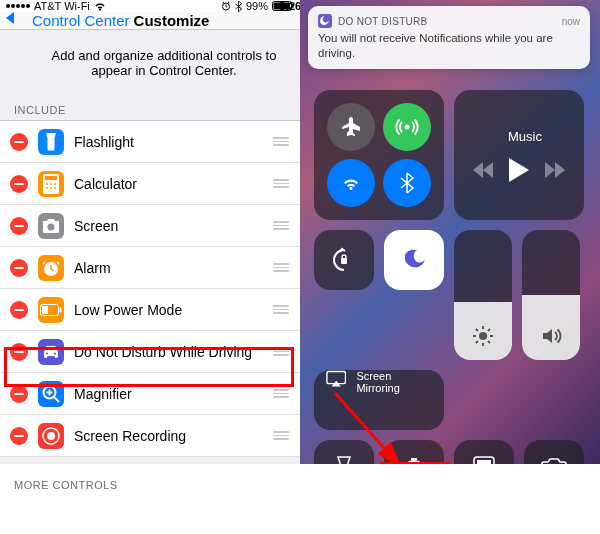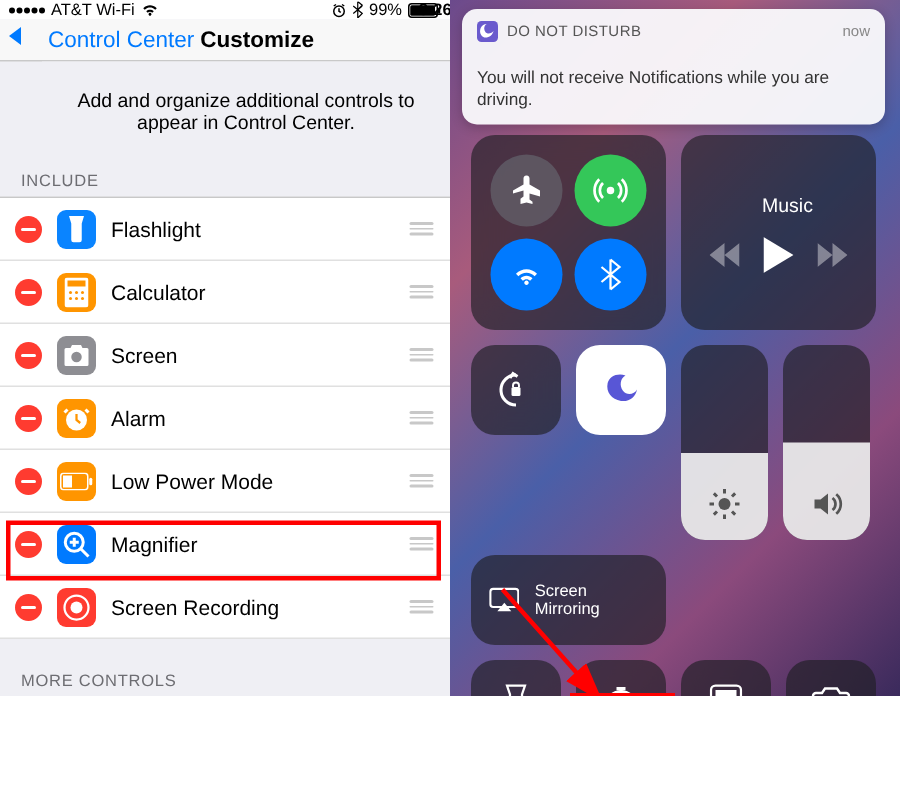--- a/index.html
+++ b/index.html
@@ -29,37 +29,37 @@
   .drag-handle { width:18px; display:flex; flex-direction:column; gap:2px; align-items:center;}
   .drag-handle span{width:16px;height:1.5px;background:#c8c8c8;border-radius:1px;}
   .highlight-box { position:absolute; border:3px solid #ff0000; pointer-events:none; }
   
   .blur-bg { position:absolute; inset:0; background: linear-gradient(135deg,#6b4a8c 0%,#a85b7c 25%,#4a5fa8 50%,#8b4a7c 75%,#3a2a5c 100%); }
   .notif-banner { position:absolute; top:6px; left:8px; right:10px; background:rgba(250,250,252,0.95); border-radius:10px; padding:8px 10px; font-size:11px; box-shadow:0 2px 8px rgba(0,0,0,0.2);}
   .notif-head { display:flex; align-items:center; gap:6px;}
   .notif-icon { width:14px;height:14px;border-radius:3px;background:#6a5acd;display:flex;align-items:center;justify-content:center;}
   .notif-name { color:#555; text-transform:uppercase; letter-spacing:0.3px; font-size:10px; flex:1;}
   .notif-time { color:#888; font-size:10px;}
-  .notif-body { color:#333; margin-top:17px; font-size:11.5px; line-height:1.3;}
+  .notif-body { color:#333; margin-top:3px; font-size:11.5px; line-height:1.3;}
   .cc-grid { position:absolute; top:90px; left:14px; right:14px; }
   .cc-row { display:flex; gap:10px; margin-bottom:10px;}
   .tile { background:rgba(30,30,35,0.65); border-radius:16px; display:flex;align-items:center;justify-content:center; backdrop-filter:blur(10px);}
   .tile-2x2 { width:130px; height:130px; flex-direction:row; flex-wrap:wrap; padding:8px; gap:8px; align-content:center; justify-content:center;}
   .tile-1x1 { width:60px; height:60px;}
   .round-btn { width:48px;height:48px;border-radius:50%;display:flex;align-items:center;justify-content:center;}
   .bg-dark { background:rgba(100,100,110,0.7);}
   .bg-green { background:#34c759;}
   .bg-blue { background:#007aff;}
   .bg-white { background:#fff;}
   .music-tile { width:130px;height:130px;border-radius:16px;background:rgba(30,30,35,0.65);display:flex;flex-direction:column;align-items:center;justify-content:center;color:#fff;gap:14px;}
   .media-ctrls { display:flex; gap:16px; align-items:center;}
   .slider-tile { width:58px; height:130px; border-radius:16px; background:rgba(30,30,35,0.65); display:flex; flex-direction:column; justify-content:flex-end; align-items:center; position:relative; overflow:hidden;}
   .slider-fill { position:absolute; bottom:0; left:0; right:0; background:rgba(255,255,255,0.85);}
   .slider-icon { position:relative; z-index:1; margin-bottom:12px;}
-  .mirror-tile { width:130px; height:60px; border-radius:16px; background:rgba(30,30,35,0.65); display:flex; align-items:center; padding:0 12px; gap:10px; color:#fff; font-size:11px;}
+  .mirror-tile { width:130px; height:60px; border-radius:16px; background:rgba(30,30,35,0.65); display:flex; align-items:flex-start; padding:0 12px; gap:10px; color:#fff; font-size:11px;}
   .bottom-grid { display:grid; grid-template-columns:repeat(4,60px); gap:10px;}
   .arrow { position:absolute; left:134px; top:408px; pointer-events:none;}
   svg { display:block; }
 </style>
 </head>
 <body>
 
 <div class="container">
 
   <div class="pane-left">
@@ -185,20 +185,36 @@
           </div>
           <span class="row-label">Low Power Mode</span>
           <div class="drag-handle">
             <span></span>
             <span></span>
             <span></span>
           </div>
         </div>
         <div class="list-row">
           <div class="remove-btn"></div>
+          <div class="app-icon" style="background:#5856d6">
+            <svg width="20" height="14" viewBox="0 0 20 14">
+              <path d="M3 7l2-5a1.3 1.3 0 011.2-1h7.6A1.3 1.3 0 0115 2l2 5v5a.7.7 0 01-.7.7h-2a.7.7 0 01-.7-.7v-1H6.4v1a.7.7 0 01-.7.7h-2a.7.7 0 01-.7-.7V7z" fill="#fff"></path>
+              <circle cx="6" cy="8.5" r="1" fill="#5856d6"></circle>
+              <circle cx="14" cy="8.5" r="1" fill="#5856d6"></circle>
+            </svg>
+          </div>
+          <span class="row-label">Do Not Disturb While Driving</span>
+          <div class="drag-handle">
+            <span></span>
+            <span></span>
+            <span></span>
+          </div>
+        </div>
+        <div class="list-row">
+          <div class="remove-btn"></div>
           <div class="app-icon" style="background:#007aff">
             <svg width="18" height="18" viewBox="0 0 18 18">
               <circle cx="7.5" cy="7.5" r="6" stroke="#fff" stroke-width="2" fill="none"></circle>
               <path d="M12 12l5 5M7.5 4.5v6M4.5 7.5h6" stroke="#fff" stroke-width="2"></path>
             </svg>
           </div>
           <span class="row-label">Magnifier</span>
           <div class="drag-handle">
             <span></span>
             <span></span>

